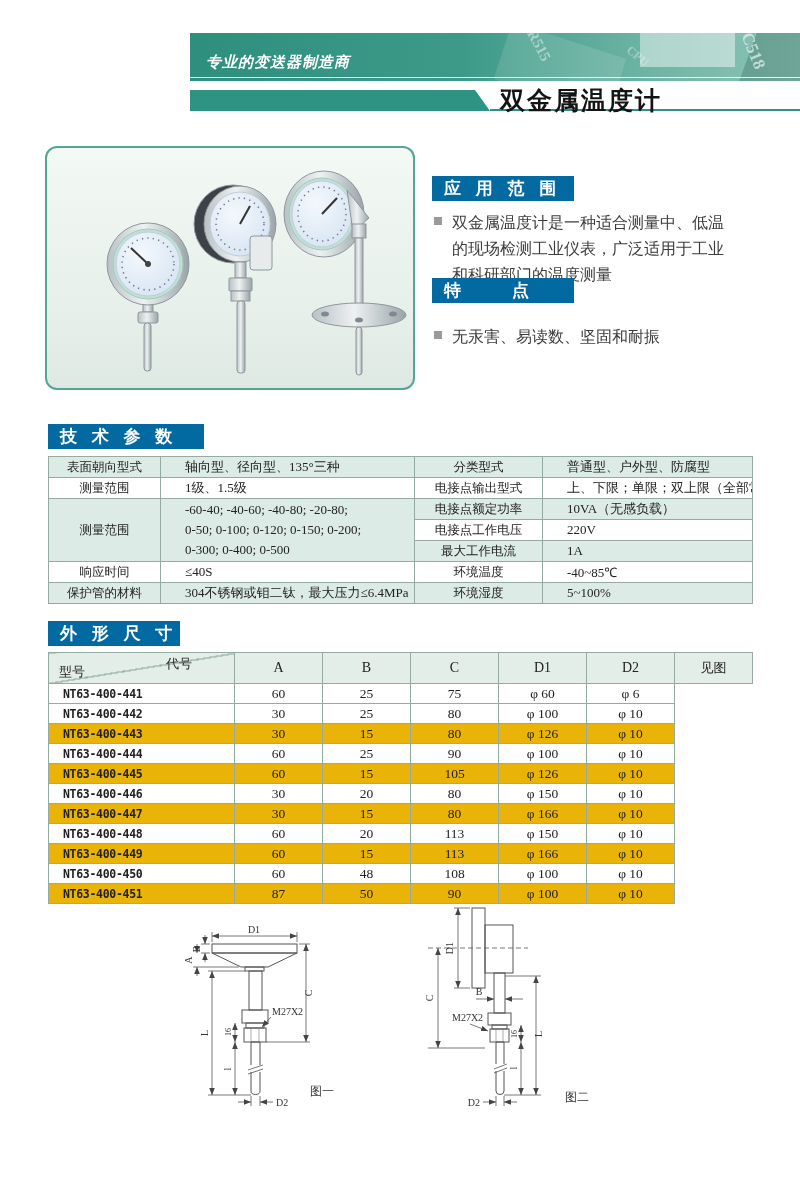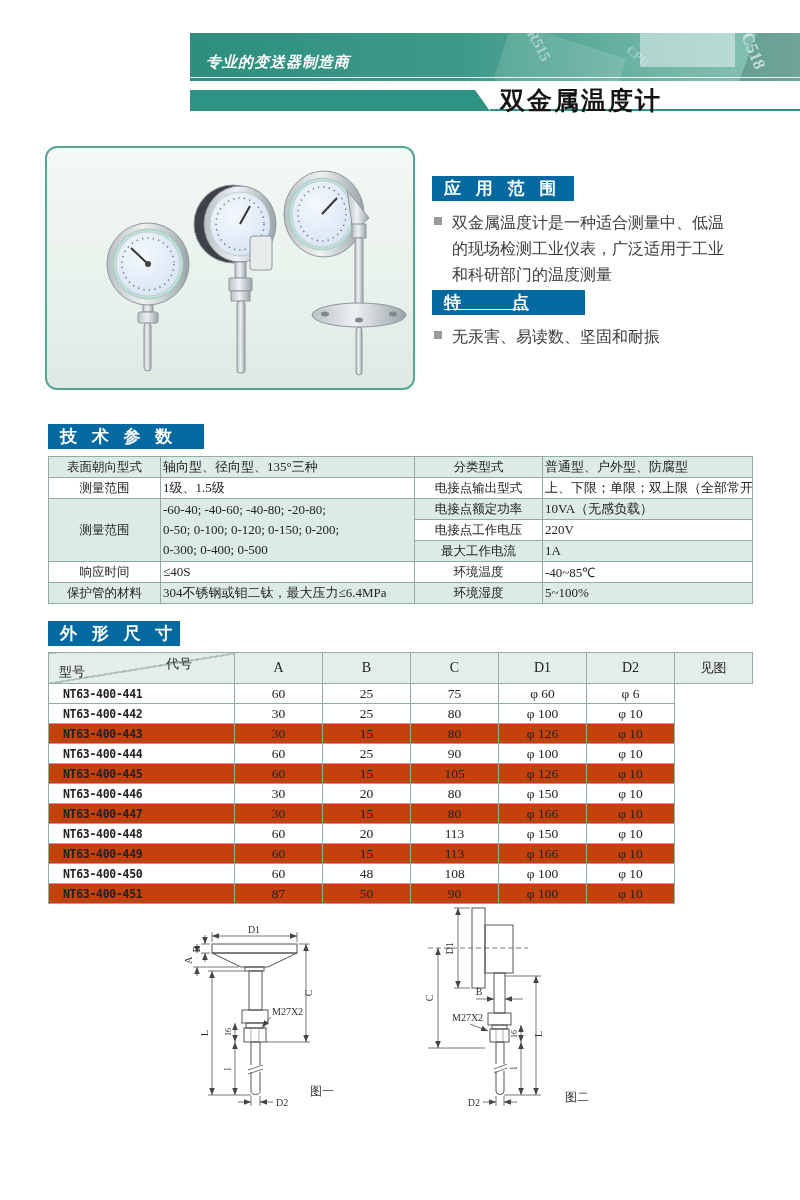--- a/index.html
+++ b/index.html
@@ -24,52 +24,52 @@
   .doc-title{position:absolute;left:500px;top:84px;font-size:25px;font-weight:800;color:#141414;letter-spacing:2px;}
 
   
   .photo-box{position:absolute;left:45px;top:146px;width:366px;height:240px;border:2px solid #55a695;
              border-radius:12px;background:linear-gradient(180deg,#f3f9f5 0%,#e6efe9 70%,#dfe9e3 100%);}
 
   
   .badge{position:absolute;height:25px;display:flex;align-items:center;background:#0369a1;color:#fff;
          font-size:17px;font-weight:700;letter-spacing:5px;padding-left:12px;box-sizing:border-box;}
   .app-badge{left:432px;top:176px;width:142px;}
-  .feat-badge{left:432px;top:290px;width:153px;letter-spacing:0;text-decoration:underline;}
+  .feat-badge{left:432px;top:278px;width:142px;letter-spacing:0;}
   .bullet-block{position:absolute;display:flex;}
   .app-text{left:432px;top:210px;width:335px;}
   .feat-text{left:432px;top:324px;width:335px;}
   .sq{width:8px;height:8px;background:#9a9a9a;margin:7px 10px 0 2px;flex:none;}
   .btxt{font-size:16px;line-height:26px;color:#3c3c3c;}
   .btxt span{display:block;}
 
   
   .tech-badge{left:48px;top:424px;width:156px;}
   .dims-badge{left:48px;top:621px;width:132px;}
 
   
   table{border-collapse:collapse;}
   .tech-table{position:absolute;left:48px;top:456px;width:704px;table-layout:fixed;font-size:12.5px;}
-  .tech-table td{border:1px solid #94aaa3;height:20px;padding:0 2px;white-space:nowrap;overflow:hidden;}
+  .tech-table td{border:1px solid #94aaa3;height:20px;padding:0 24px;white-space:nowrap;overflow:hidden;}
   .tech-table td.lbl{text-align:center;padding:0 2px;}
   .tech-table td.val{text-align:left;font-family:"Liberation Serif","Liberation Sans",serif;font-size:13px;}
   .tech-table td.g{background:#dcebe6;}
   .rng div{line-height:20px;}
 
   
   .dims-table{position:absolute;left:48px;top:652px;width:704px;table-layout:fixed;font-size:13px;}
   .dims-table td,.dims-table th{border:1px solid #94aaa3;padding:0;}
   .dims-table thead th{height:30px;background:#e4eee9;font-weight:400;}
   .dims-table thead th.colh{font-family:"Liberation Serif",serif;font-size:14px;}
   .corner{position:relative;background:#e4eee9 linear-gradient(to bottom right,transparent calc(50% - .6px),#8aa49c calc(50% - .6px),#8aa49c calc(50% + .6px),transparent calc(50% + .6px)) !important;}
   .corner .ct{position:absolute;top:2px;right:42px;font-size:13px;margin-left:14px;}
   .corner .cb{position:absolute;bottom:2px;left:10px;font-size:13px;margin-top:35px;}
   .dims-table tbody td{height:19px;text-align:center;font-family:"Liberation Serif",serif;font-size:13.5px;}
   .dims-table tbody td.model{text-align:left;padding-left:14px;font-family:"DejaVu Sans Mono","Liberation Sans",monospace;font-size:11.5px;font-weight:700;letter-spacing:-0.3px;}
-  .dims-table tbody tr.alt td{background:#c2410c;}
+  .dims-table tbody tr.alt td{background:#eab308;}
 
   
   .fig{position:absolute;top:898px;}
   .fig1{left:150px;} .fig2{left:420px;}
   .fig svg{display:block;}
   .fig text{font-family:"Liberation Serif",serif;font-size:10px;fill:#333;}
   .fig .sm{font-size:8px;}
   .fig .cap{font-size:12px;font-family:"Liberation Sans",sans-serif;}
   .oln{stroke:#555;fill:none;stroke-width:1;}
   .dim{stroke:#555;stroke-width:.8;fill:none;}

